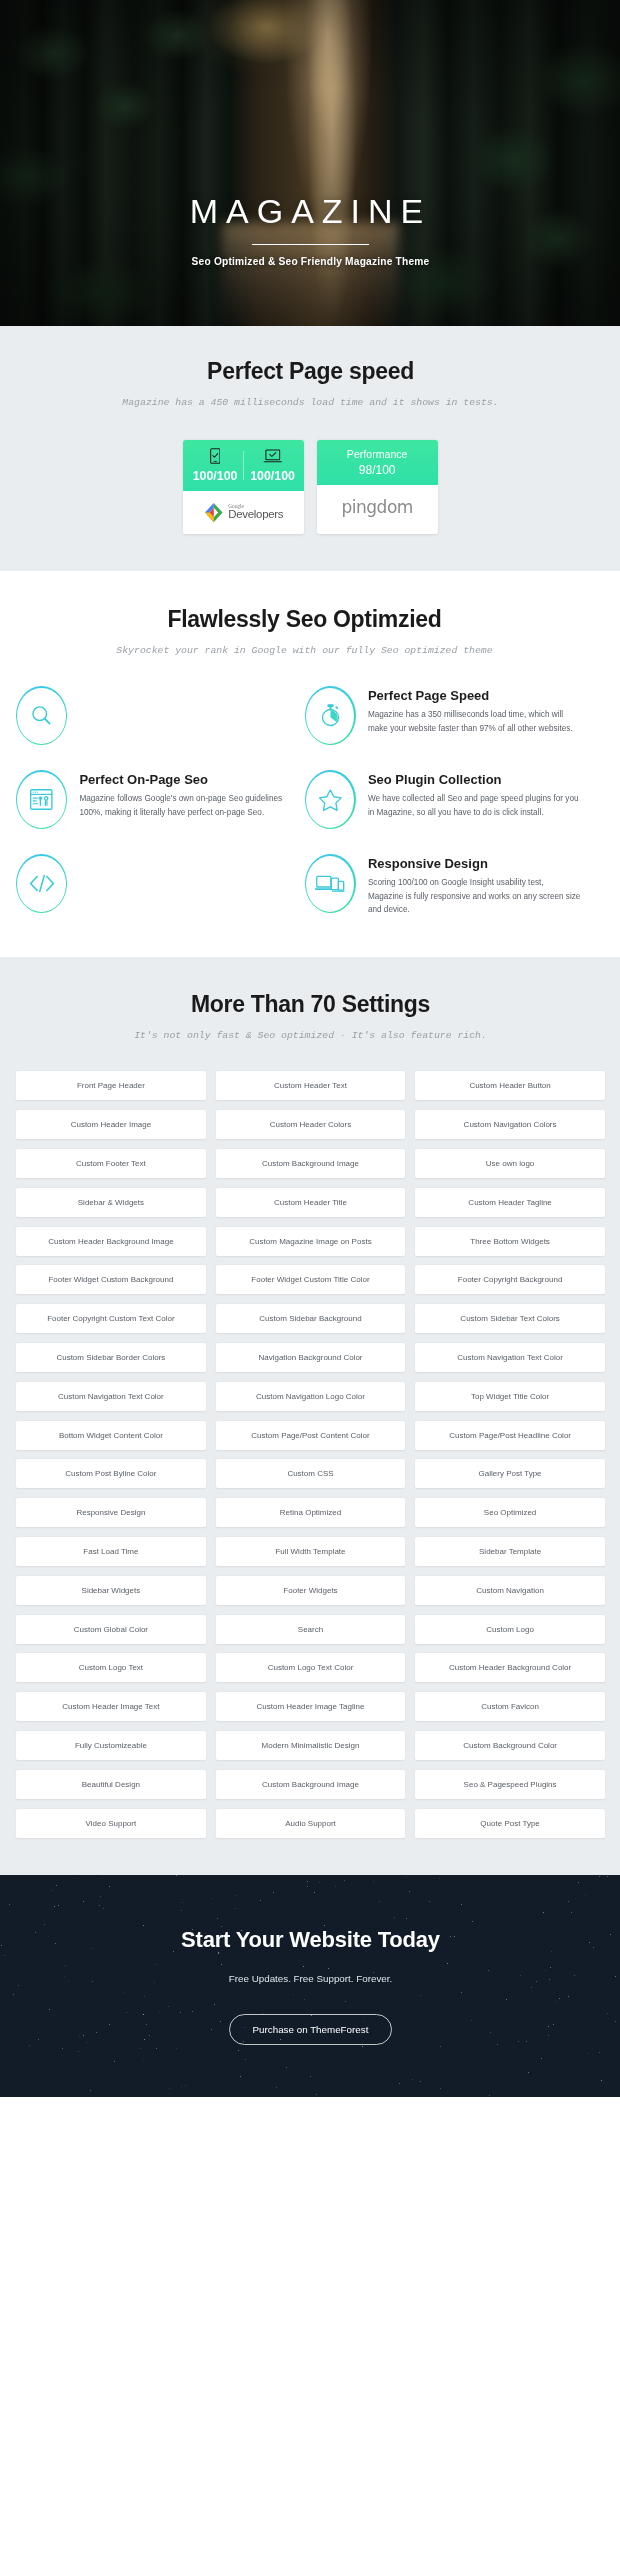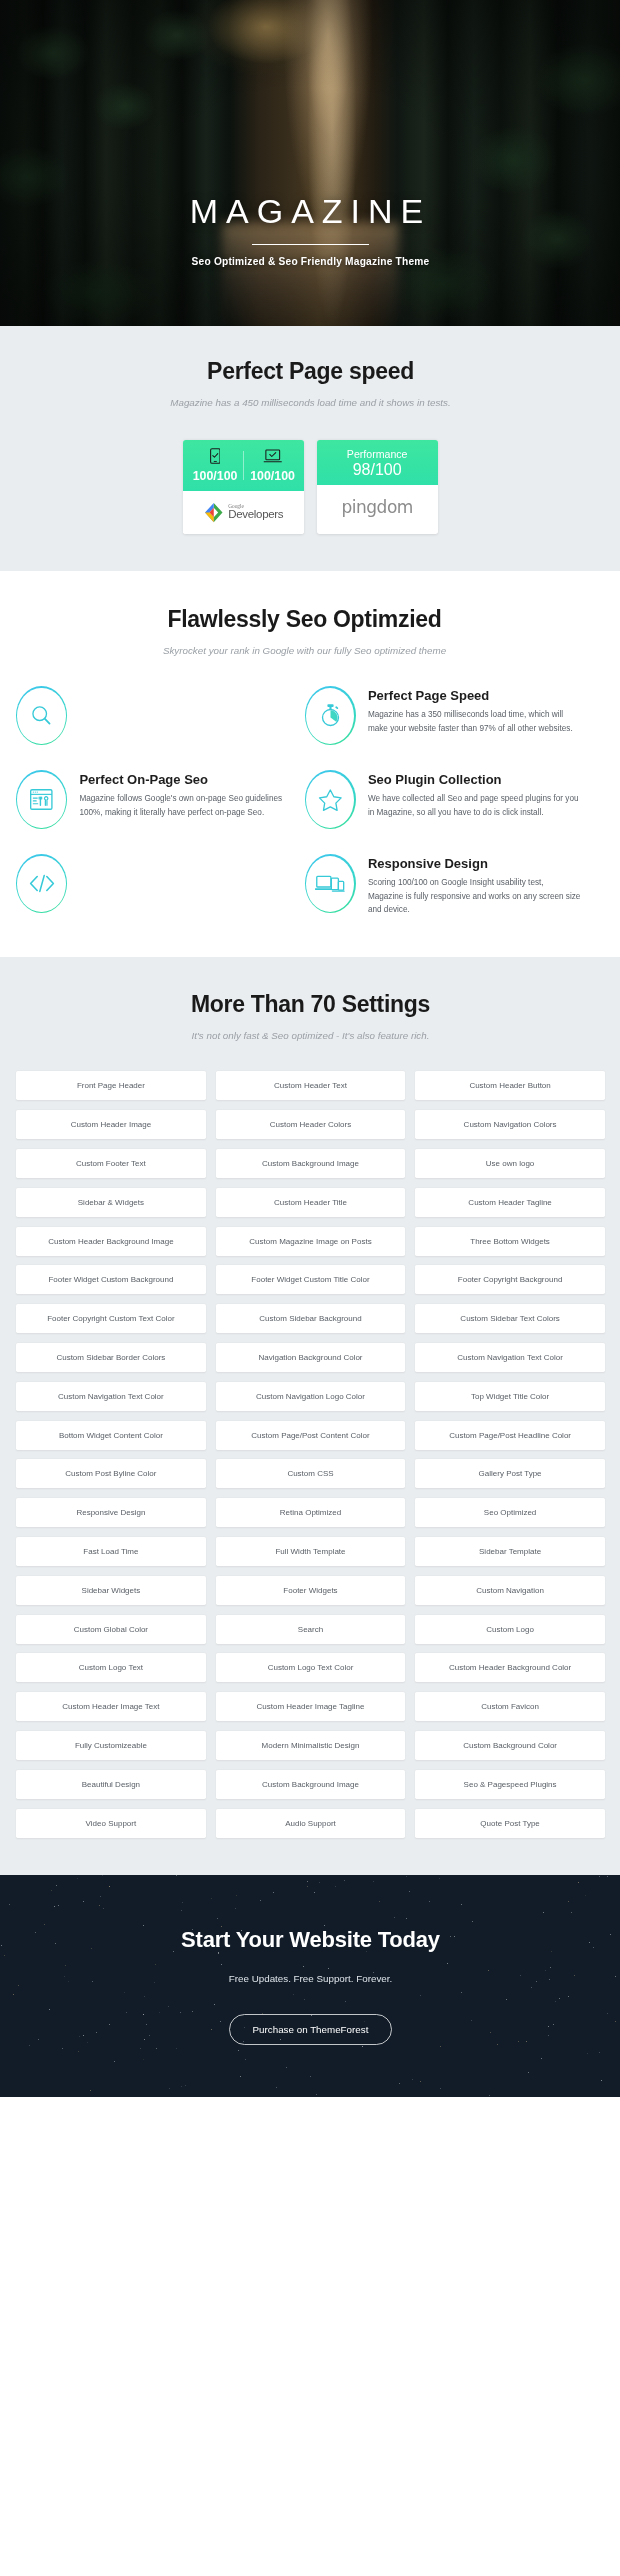--- a/index.html
+++ b/index.html
@@ -94,20 +94,21 @@
     font-weight: bold;
     color: #1a1a1a;
     letter-spacing: -0.3px;
   }
   .sec-sub {
     text-align: center;
     font-size: 9.8px;
     font-style: italic;
     color: #9aa0a6;
     margin-top: 12.4px;
+    font-family: Liberation Mono, monospace;
   }
 
   
   .speed { padding: 32px 0 37px 0; }
   .cards {
     display: flex; justify-content: center; gap: 12.4px; margin-top: 32px;
   }
   .card {
     width: 121px;
     background: #fff;
@@ -120,21 +121,21 @@
     color: #fff;
     text-align: center;
     padding: 7px 3.5px 7px 3.5px;
   }
   .gsplit { display: flex; align-items: flex-end; }
   .ghalf { flex: 1; text-align: center; }
   .gdiv { width: 0.9px; align-self: stretch; background: rgba(255,255,255,0.45); margin: 3.5px 0; }
   .gicon { height: 17.7px; display: flex; align-items: center; justify-content: center; }
   .gscore { font-size: 12.4px; font-weight: 600; line-height: 16px; margin-top: 2.7px; }
   .pingtitle { font-size: 10.6px; line-height: 15px; }
-  .pingscore { font-size: 16px; line-height: 16px; }
+  .pingscore { font-size: 12px; line-height: 16px; }
   .card-body {
     height: 43px; background: #fff;
     display: flex; align-items: center; justify-content: center;
   }
   .gdev { display: flex; align-items: center; gap: 4.4px; }
   .gdev-text { line-height: 1; }
   .gdev-small { font-size: 5.3px; color: #7a7a7a; display: block; font-family: "Liberation Serif", serif; }
   .gdev-big { font-size: 11.5px; color: #555; display: block; letter-spacing: -0.3px; }
   .pingdom-logo {
     font-size: 17px; color: #8b8b8b; letter-spacing: -0.5px;

